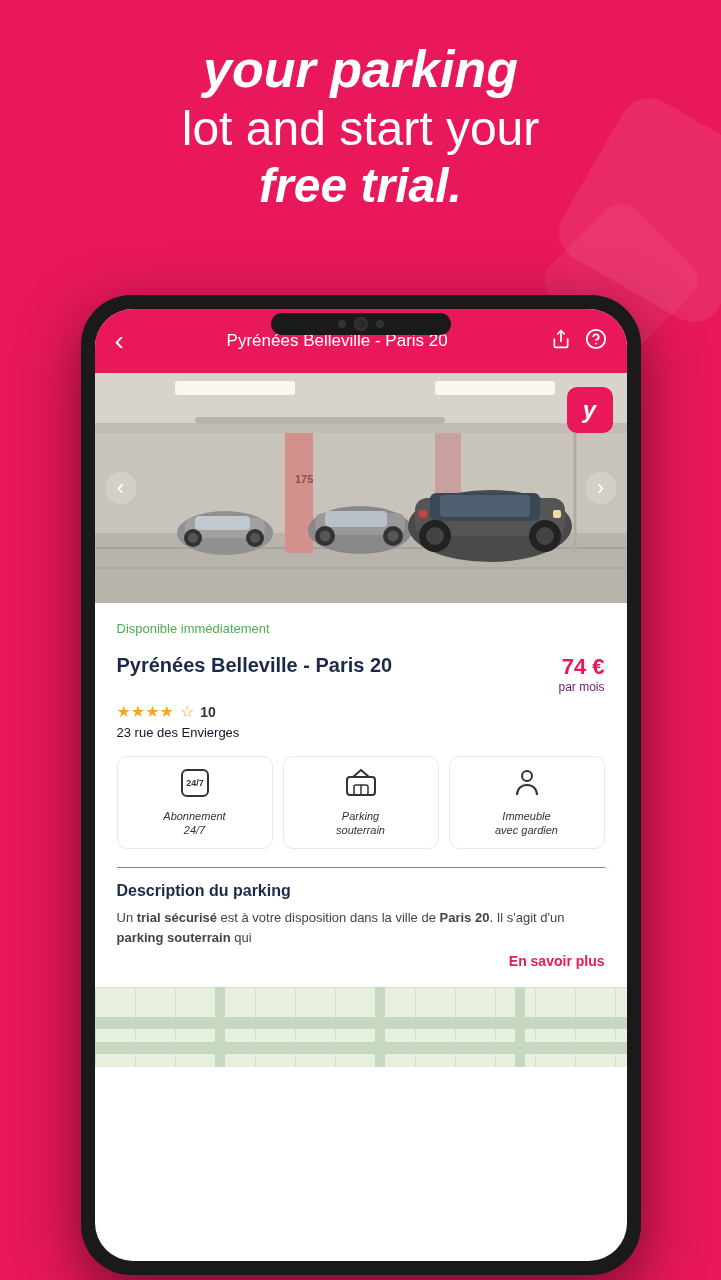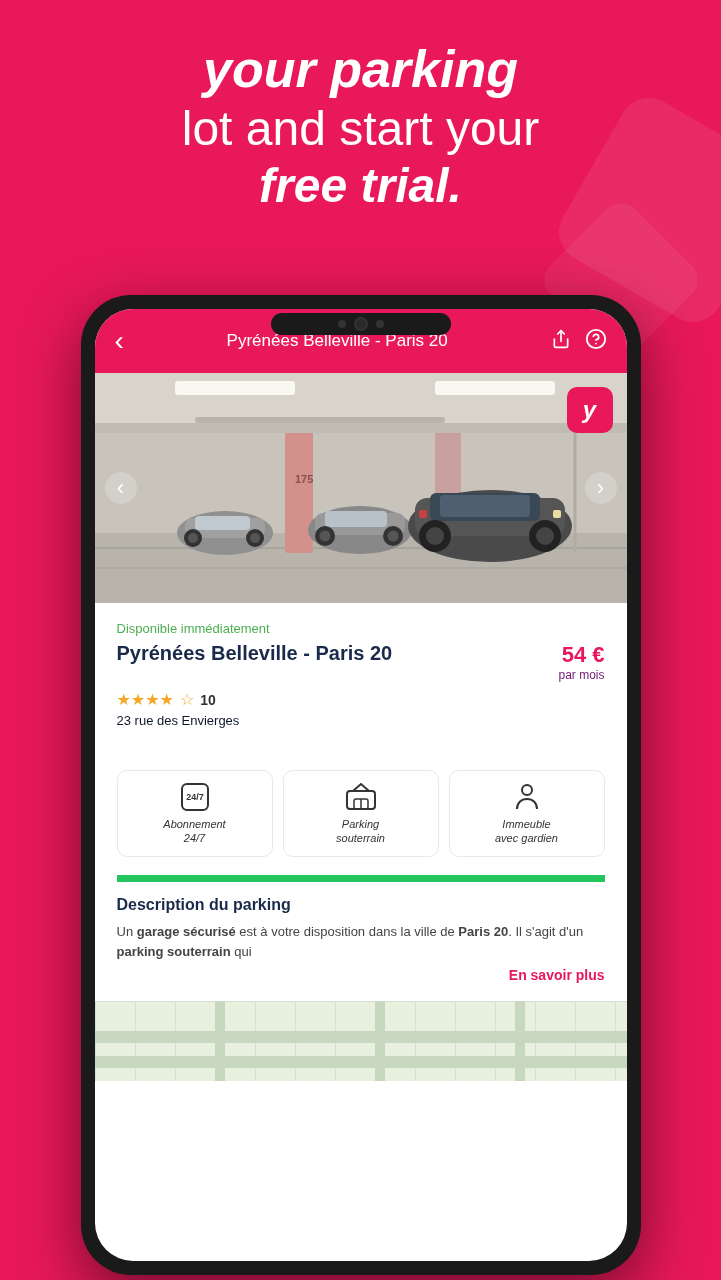--- a/index.html
+++ b/index.html
@@ -213,21 +213,21 @@
     
     .content-area {
       padding: 18px 22px;
       background: white;
     }
 
     .available-badge {
       color: #4caf50;
       font-size: 13px;
       font-weight: 500;
-      margin-bottom: 6px;
+      margin-bottom: 18px;
     }
 
     .listing-header {
       display: flex;
       justify-content: space-between;
       align-items: flex-start;
       margin-bottom: 8px;
     }
 
     .listing-name {
@@ -285,38 +285,38 @@
     }
     .feature-card {
       flex: 1;
       border: 1.5px solid #e8e8e8;
       border-radius: 10px;
       padding: 10px 6px;
       text-align: center;
       display: flex;
       flex-direction: column;
       align-items: center;
-      margin-top: 26px;
+      gap: 6px;
     }
     .feature-icon {
       font-size: 26px;
       line-height: 1;
       color: #333;
     }
     .feature-label {
       font-size: 11px;
       color: #333;
       font-weight: 500;
       line-height: 1.3;
       font-style: italic;
     }
 
     
     .description-section {
-      border-top: 7px solid #22c55e;
+      border-top: 1px solid #22c55e;
       padding-top: 14px;
     }
     .description-title {
       font-size: 16px;
       font-weight: 800;
       color: #1a2a4a;
       margin-bottom: 8px;
     }
     .description-text {
       font-size: 13px;
@@ -485,21 +485,21 @@
         <div class="nav-arrow nav-arrow-right">›</div>
       </div>
 
       <div class="content-area">
 
         <div class="available-badge">Disponible immédiatement</div>
 
         <div class="listing-header">
           <div class="listing-name">Pyrénées Belleville - Paris 20</div>
           <div class="price-block">
-            <span class="price-amount">54 €</span>
+            <span class="price-amount">74 €</span>
             <span class="price-label">par mois</span>
           </div>
         </div>
 
         <div class="rating-row">
           <span class="stars">★★★★</span>
             <span class="star-half">☆</span>
           <span class="rating-count">10</span>
         </div>
 
@@ -534,21 +534,21 @@
                 <path d="M6 28 C6 22 10 18 16 18 C22 18 26 22 26 28" stroke="#333" stroke-width="2" fill="none"></path>
               </svg>
             </div>
             <div class="feature-label">Immeuble<br>avec gardien</div>
           </div>
         </div>
 
         <div class="description-section">
           <div class="description-title">Description du parking</div>
           <div class="description-text">
-            Un <strong>garage sécurisé</strong> est à votre disposition dans la ville de <strong>Paris 20</strong>. Il s'agit d'un <strong>parking souterrain</strong> qui
+            Un <strong>trial sécurisé</strong> est à votre disposition dans la ville de <strong>Paris 20</strong>. Il s'agit d'un <strong>parking souterrain</strong> qui
           </div>
           <div class="read-more">En savoir plus</div>
         </div>
       </div>
 
       <div class="map-area">
         <div class="map-grid"></div>
 
         <div class="map-road-h" style="top:30px;left:0;right:0;"></div>
         <div class="map-road-h" style="top:55px;left:0;right:0;"></div>

